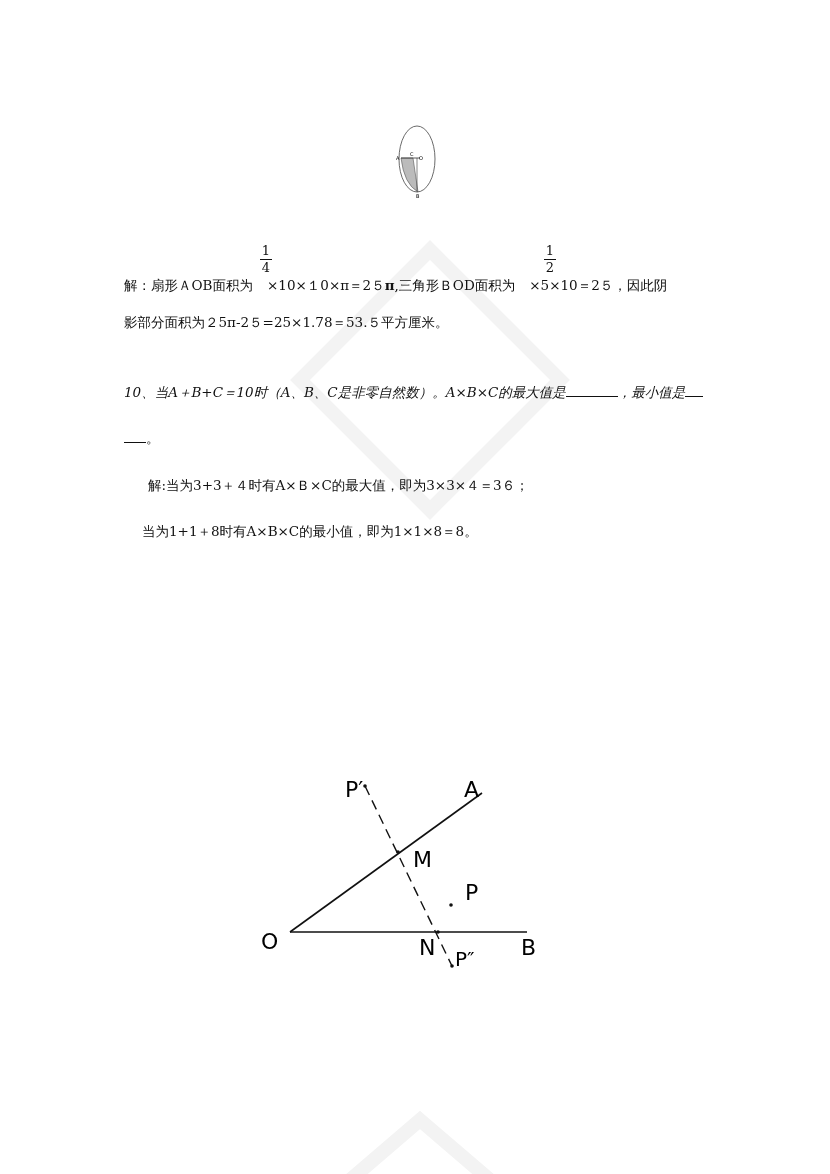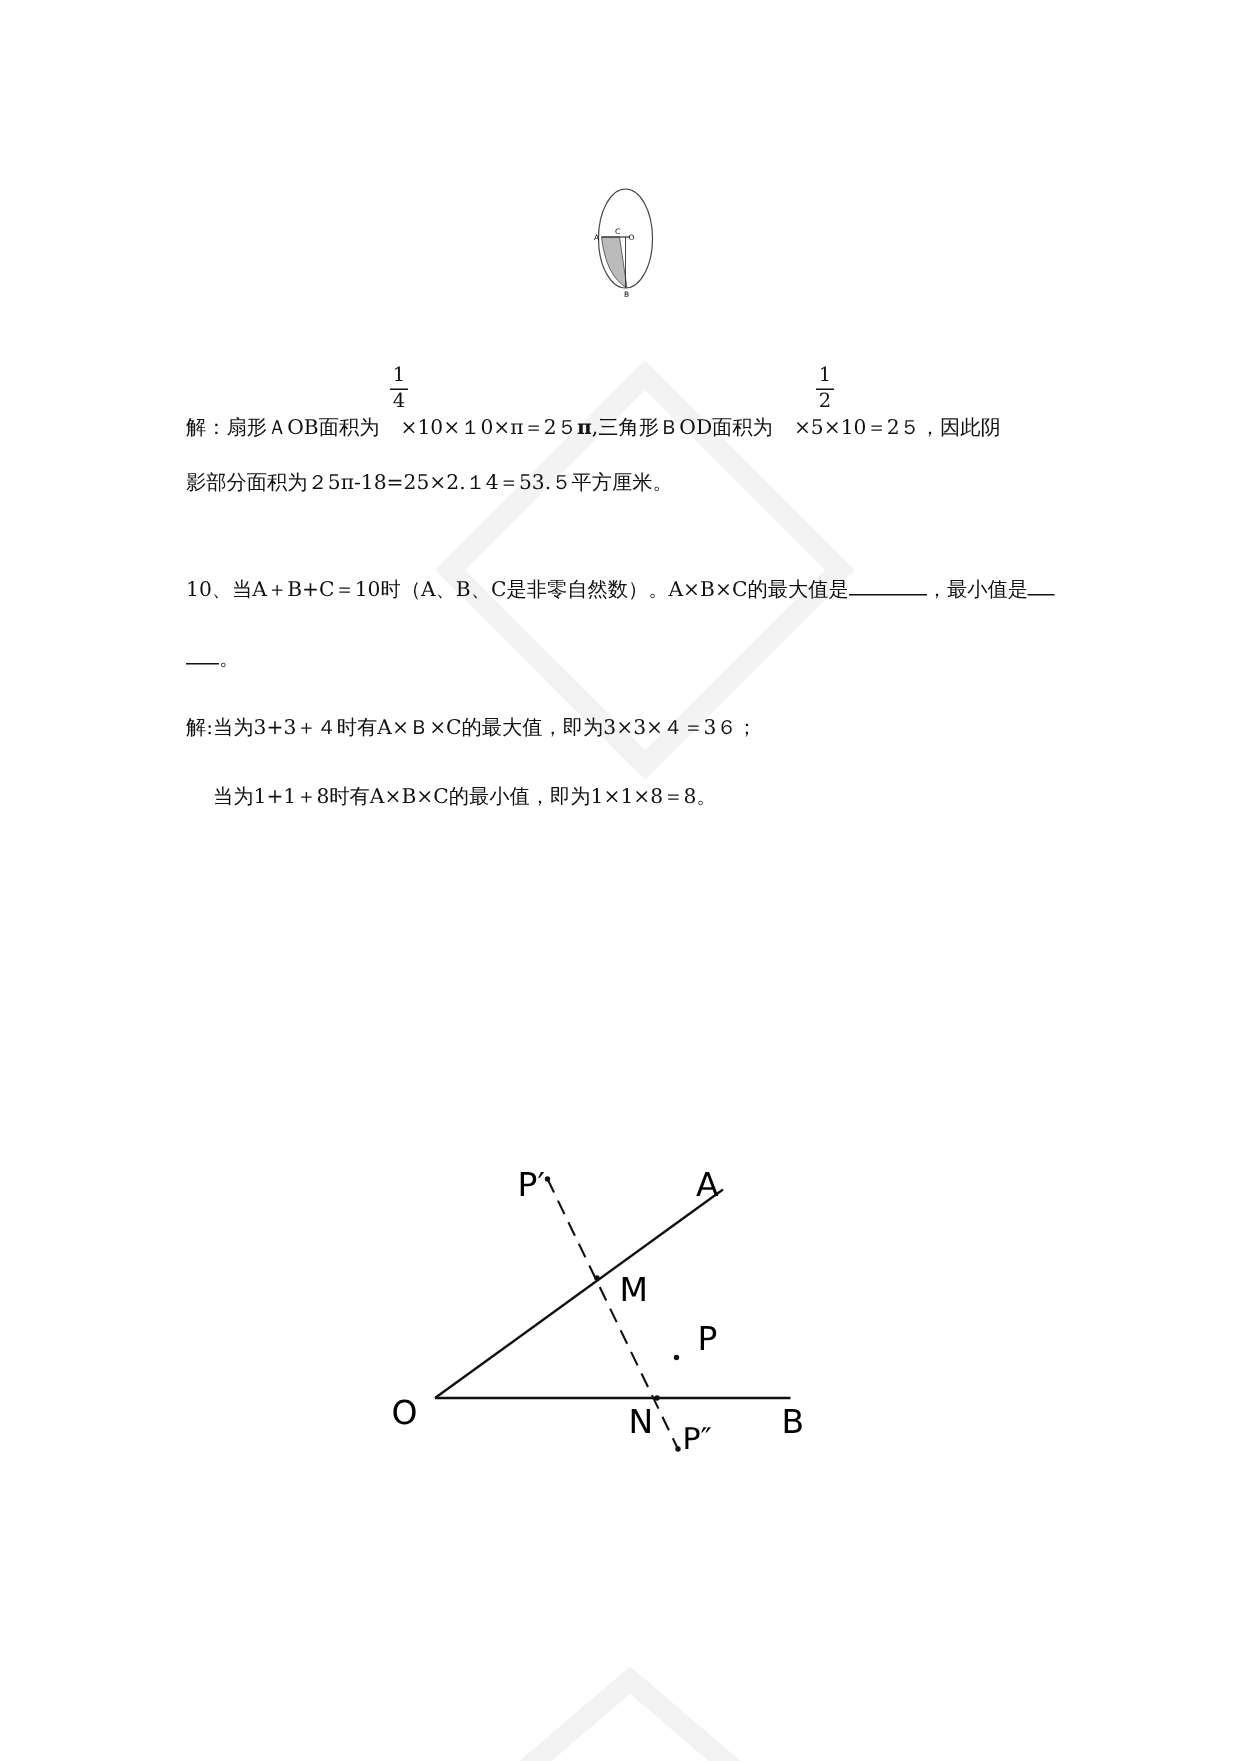--- a/index.html
+++ b/index.html
@@ -44,30 +44,30 @@
   <span class="num">1</span>
   <span class="bar"></span>
   <span class="den">4</span>
 </div>
 <div class="frac" style="left:544px;top:244px;">
   <span class="num">1</span>
   <span class="bar"></span>
   <span class="den">2</span>
 </div>
 
-<div class="line" style="top:312px;">影部分面积为２5π-18=25×2.１4＝53.５平方厘米。</div>
+<div class="line" style="top:312px;">影部分面积为２5π-2５=25×1.78＝53.５平方厘米。</div>
 
-<div class="line" style="top:382px;">
+<div class="line" style="top:382px;font-style:italic;">
   <span>10、当A＋B+C＝10时（A、B、C是非零自然数）。A×B×C的最大值是</span><span class="blank" style="width:52px"></span><span>，最小值是</span><span class="blank" style="width:18px"></span>
 </div>
 <div class="line" style="top:428px;">
   <span class="blank" style="width:22px"></span><span>。</span>
 </div>
 
-<div class="line" style="top:475px;">解:当为3+3＋４时有A×Ｂ×C的最大值，即为3×3×４＝3６；</div>
+<div class="line" style="top:475px;margin-left:24px;">解:当为3+3＋４时有A×Ｂ×C的最大值，即为3×3×４＝3６；</div>
 <div class="line" style="top:521px;left:142px;">当为1+1＋8时有A×B×C的最小值，即为1×1×8＝8。</div>
 
 <svg style="position:absolute;left:0;top:0" width="830" height="1174" viewBox="0 0 830 1174">
   <line x1="290" y1="932" x2="482" y2="793" stroke="#111" stroke-width="1.6"></line>
   <line x1="290" y1="932" x2="527" y2="932" stroke="#111" stroke-width="1.6"></line>
   <line x1="365" y1="786" x2="452" y2="966" stroke="#111" stroke-width="1.4" stroke-dasharray="10,6"></line>
   <circle cx="365" cy="786" r="1.8" fill="#111"></circle>
   <circle cx="398" cy="852" r="1.8" fill="#111"></circle>
   <circle cx="438" cy="932" r="1.8" fill="#111"></circle>
   <circle cx="452" cy="966" r="1.8" fill="#111"></circle>

